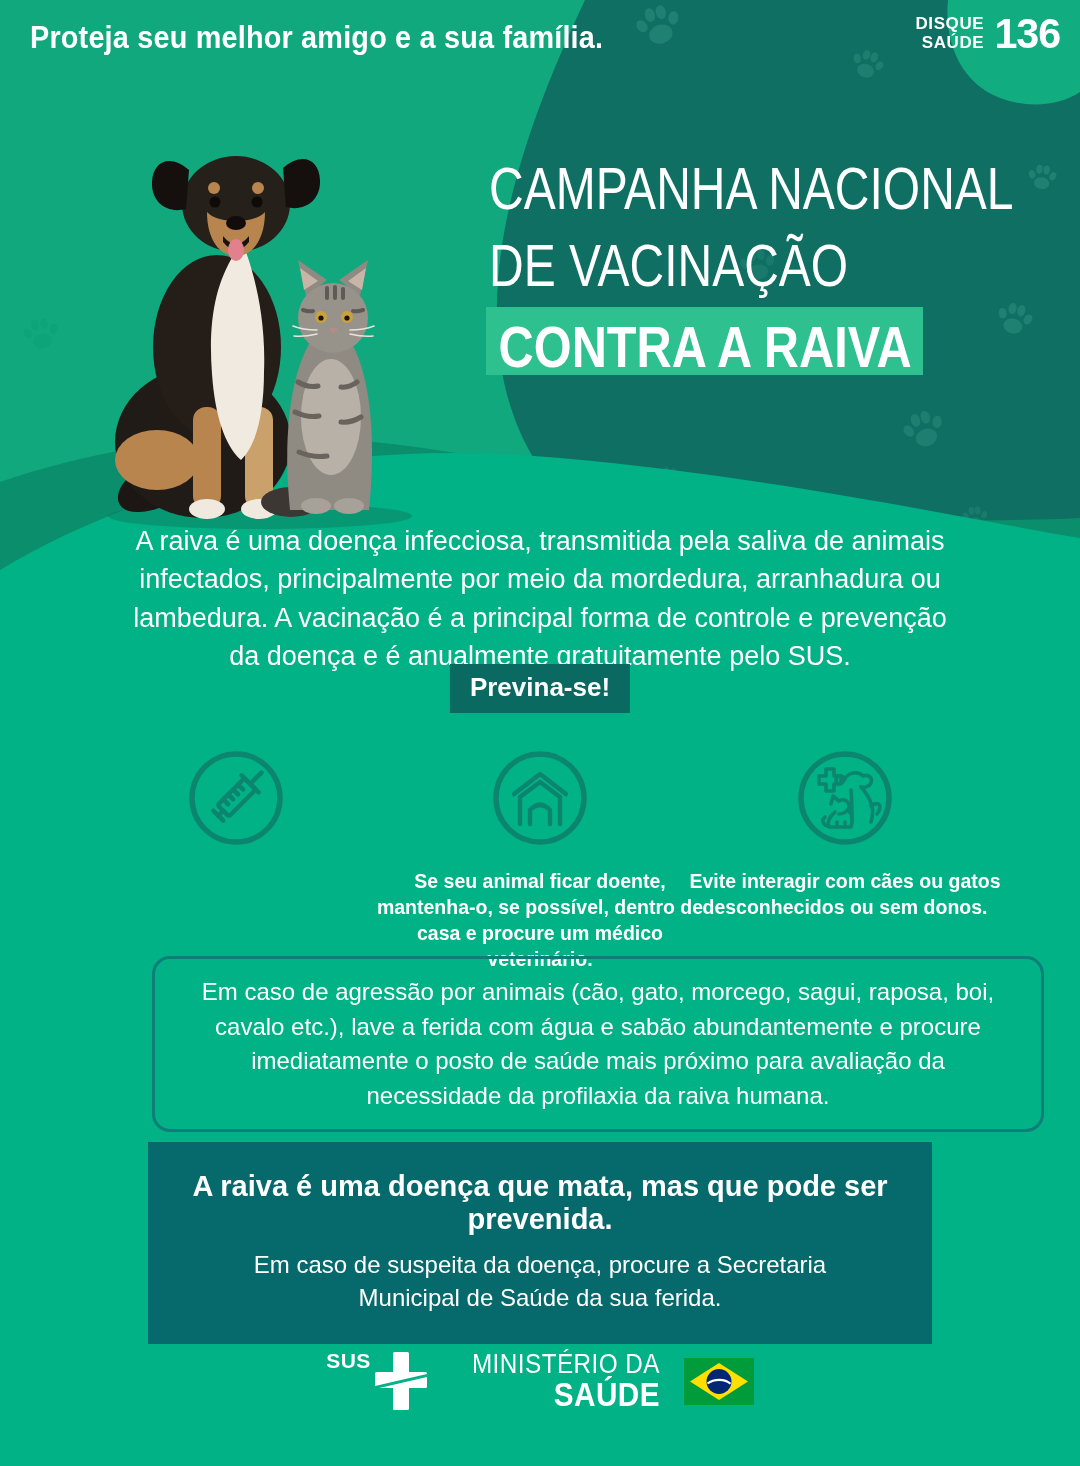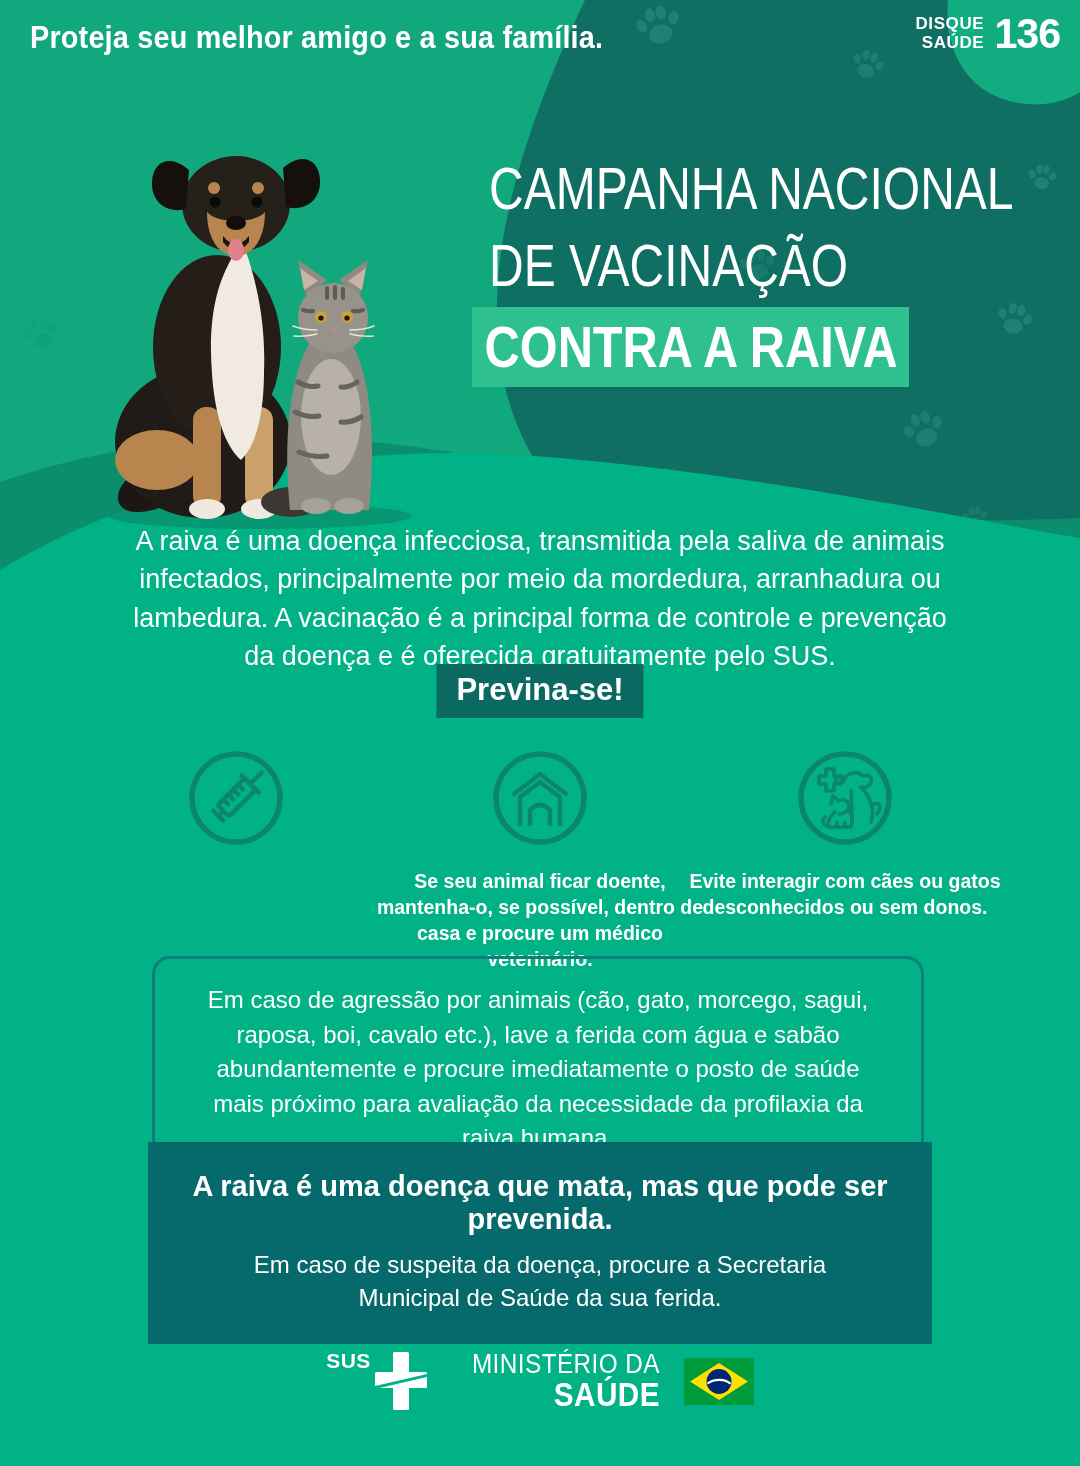--- a/index.html
+++ b/index.html
@@ -16,38 +16,38 @@
     position:absolute;top:20px;left:30px;font-size:31px;font-weight:700;letter-spacing:.2px;
     transform:scaleX(.93);transform-origin:left top;white-space:nowrap;
   }
   .disque{position:absolute;top:12px;right:18px;display:flex;align-items:center;gap:9px;}
   .disque .words{text-align:right;font-weight:700;font-size:17px;line-height:1.08;letter-spacing:.6px;}
   .disque .num{font-size:43px;font-weight:800;letter-spacing:-1px;line-height:1;transform:scaleX(.96);}
   
   .headline{position:absolute;left:489px;top:150px;}
   .hl-line{font-size:60px;font-weight:400;line-height:77px;white-space:nowrap;
     transform:scaleX(.80);transform-origin:left top;letter-spacing:0;}
-  .hl-bar{position:absolute;left:472px;top:307px;width:437px;height:80px;background:var(--highlight_bar,#2ec08f);}
+  .hl-bar{position:absolute;left:486px;top:307px;width:437px;height:68px;background:var(--highlight_bar,#2ec08f);}
   .hl-bar span{display:inline-block;font-size:58px;font-weight:700;line-height:80px;padding-left:15px;
     transform:scaleX(.84);transform-origin:left top;white-space:nowrap;}
   
   .intro{position:absolute;top:522px;left:50%;transform:translateX(-50%);width:824px;
     text-align:center;font-size:27px;line-height:1.42;font-weight:400;}
   
   .badge{position:absolute;top:664px;left:50%;transform:translateX(-50%);
-    background:var(--badge_bg,#0a6a61);padding:8px 20px 10px;font-size:31px;font-weight:700;}
+    background:var(--badge_bg,#0a6a61);padding:8px 20px 10px;font-size:26px;font-weight:700;}
   
   .icon-cell{position:absolute;top:748px;width:110px;height:110px;}
   .icon-cell svg{display:block;}
   .caption{position:absolute;top:868px;text-align:center;font-size:19.5px;font-weight:700;line-height:1.34;}
   
   .warning{
-    position:absolute;left:152px;top:956px;width:772px;box-sizing:border-box;
+    position:absolute;left:152px;top:956px;width:892px;box-sizing:border-box;
     border:3px solid var(--warning_border,#0d7f78);border-radius:18px;
-    padding:24px 42px;text-align:center;font-size:24px;line-height:1.44;
+    padding:16px 42px;text-align:center;font-size:24px;line-height:1.44;
   }
   
   .alert{
     position:absolute;left:148px;top:1142px;width:784px;box-sizing:border-box;
     background:var(--alert_bg,#066a6d);padding:28px 30px 30px;text-align:center;
   }
   .alert .t{font-size:29px;font-weight:700;margin-bottom:12px;}
   .alert .s{font-size:24px;line-height:1.38;font-weight:400;}
   
   .footer{position:absolute;top:1350px;left:0;width:1080px;display:flex;justify-content:center;align-items:center;gap:24px;}
@@ -176,21 +176,21 @@
   </div>
 
   <div class="headline">
     <div class="hl-line">CAMPANHA NACIONAL</div>
     <div class="hl-line">DE VACINAÇÃO</div>
   </div>
   <div class="hl-bar">
     <span>CONTRA A RAIVA</span>
   </div>
 
-  <div class="intro">A raiva é uma doença infecciosa, transmitida pela saliva de animais infectados, principalmente por meio da mordedura, arranhadura ou lambedura. A vacinação é a principal forma de controle e prevenção da doença e é oferecida gratuitamente pelo SUS.</div>
+  <div class="intro">A raiva é uma doença infecciosa, transmitida pela saliva de animais infectados, principalmente por meio da mordedura, arranhadura ou lambedura. A vacinação é a principal forma de controle e prevenção da doença e é anualmente gratuitamente pelo SUS.</div>
 
   <div class="badge">Previna-se!</div>
 
   <div class="icon-cell" style="left:186px">
     <svg width="100" height="100" viewBox="0 0 100 100">
       <g stroke="var(--icon_stroke,#0e7b69)" stroke-width="4.5" fill="none" opacity=".8" stroke-linecap="round" stroke-linejoin="round">
         <circle cx="50" cy="50" r="44" stroke-width="5.5"></circle>
         <g transform="rotate(-45 50 50)">
           <rect x="32" y="42" width="38" height="16" rx="2"></rect>
           <path d="M 40 42 v 7 M 47 42 v 7 M 54 42 v 7 M 61 42 v 7"></path>

